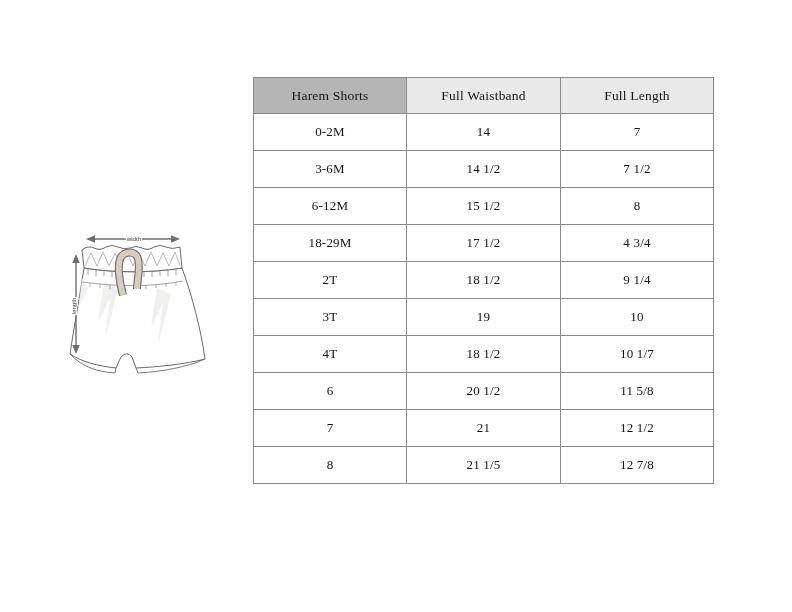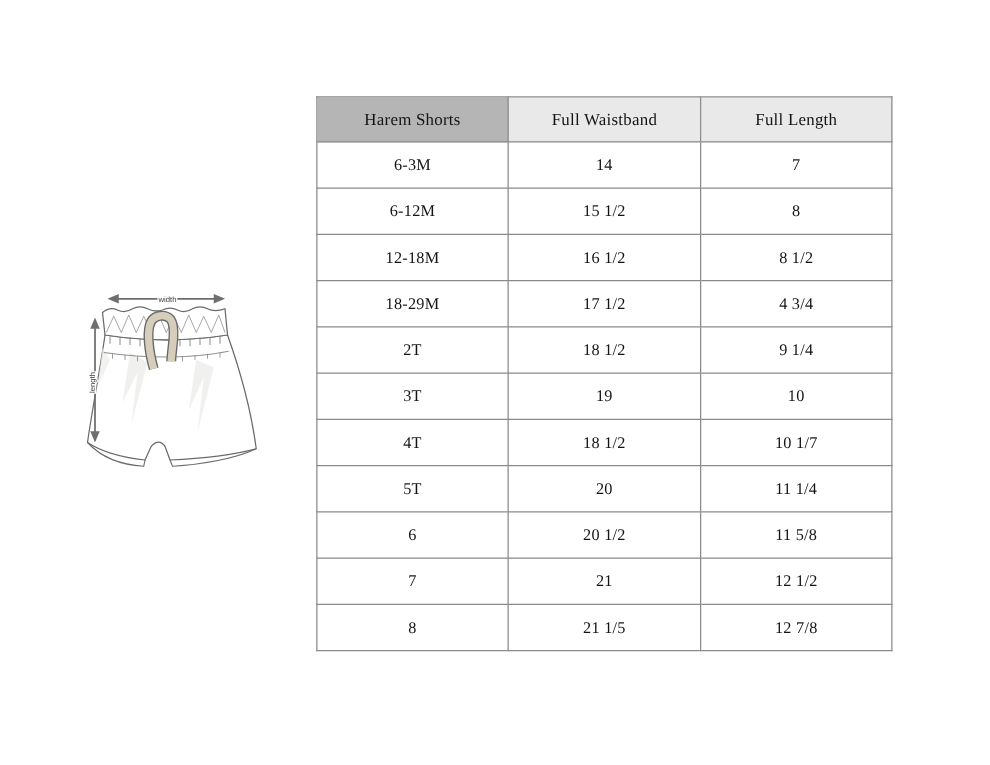--- a/index.html
+++ b/index.html
@@ -136,60 +136,55 @@
     </colgroup>
     <thead>
       <tr>
         <th class="first">Harem Shorts</th>
         <th>Full Waistband</th>
         <th>Full Length</th>
       </tr>
     </thead>
     <tbody>
         <tr>
-          <td>6-3M</td>
+          <td>0-2M</td>
           <td>14</td>
           <td>7</td>
+        </tr>
+        <tr>
+          <td>3-6M</td>
+          <td>14 1/2</td>
+          <td>7 1/2</td>
         </tr>
         <tr>
           <td>6-12M</td>
           <td>15 1/2</td>
           <td>8</td>
         </tr>
         <tr>
-          <td>12-18M</td>
-          <td>16 1/2</td>
-          <td>8 1/2</td>
-        </tr>
-        <tr>
           <td>18-29M</td>
           <td>17 1/2</td>
           <td>4 3/4</td>
         </tr>
         <tr>
           <td>2T</td>
           <td>18 1/2</td>
           <td>9 1/4</td>
         </tr>
         <tr>
           <td>3T</td>
           <td>19</td>
           <td>10</td>
         </tr>
         <tr>
           <td>4T</td>
           <td>18 1/2</td>
           <td>10 1/7</td>
         </tr>
         <tr>
-          <td>5T</td>
-          <td>20</td>
-          <td>11 1/4</td>
-        </tr>
-        <tr>
           <td>6</td>
           <td>20 1/2</td>
           <td>11 5/8</td>
         </tr>
         <tr>
           <td>7</td>
           <td>21</td>
           <td>12 1/2</td>
         </tr>
         <tr>

